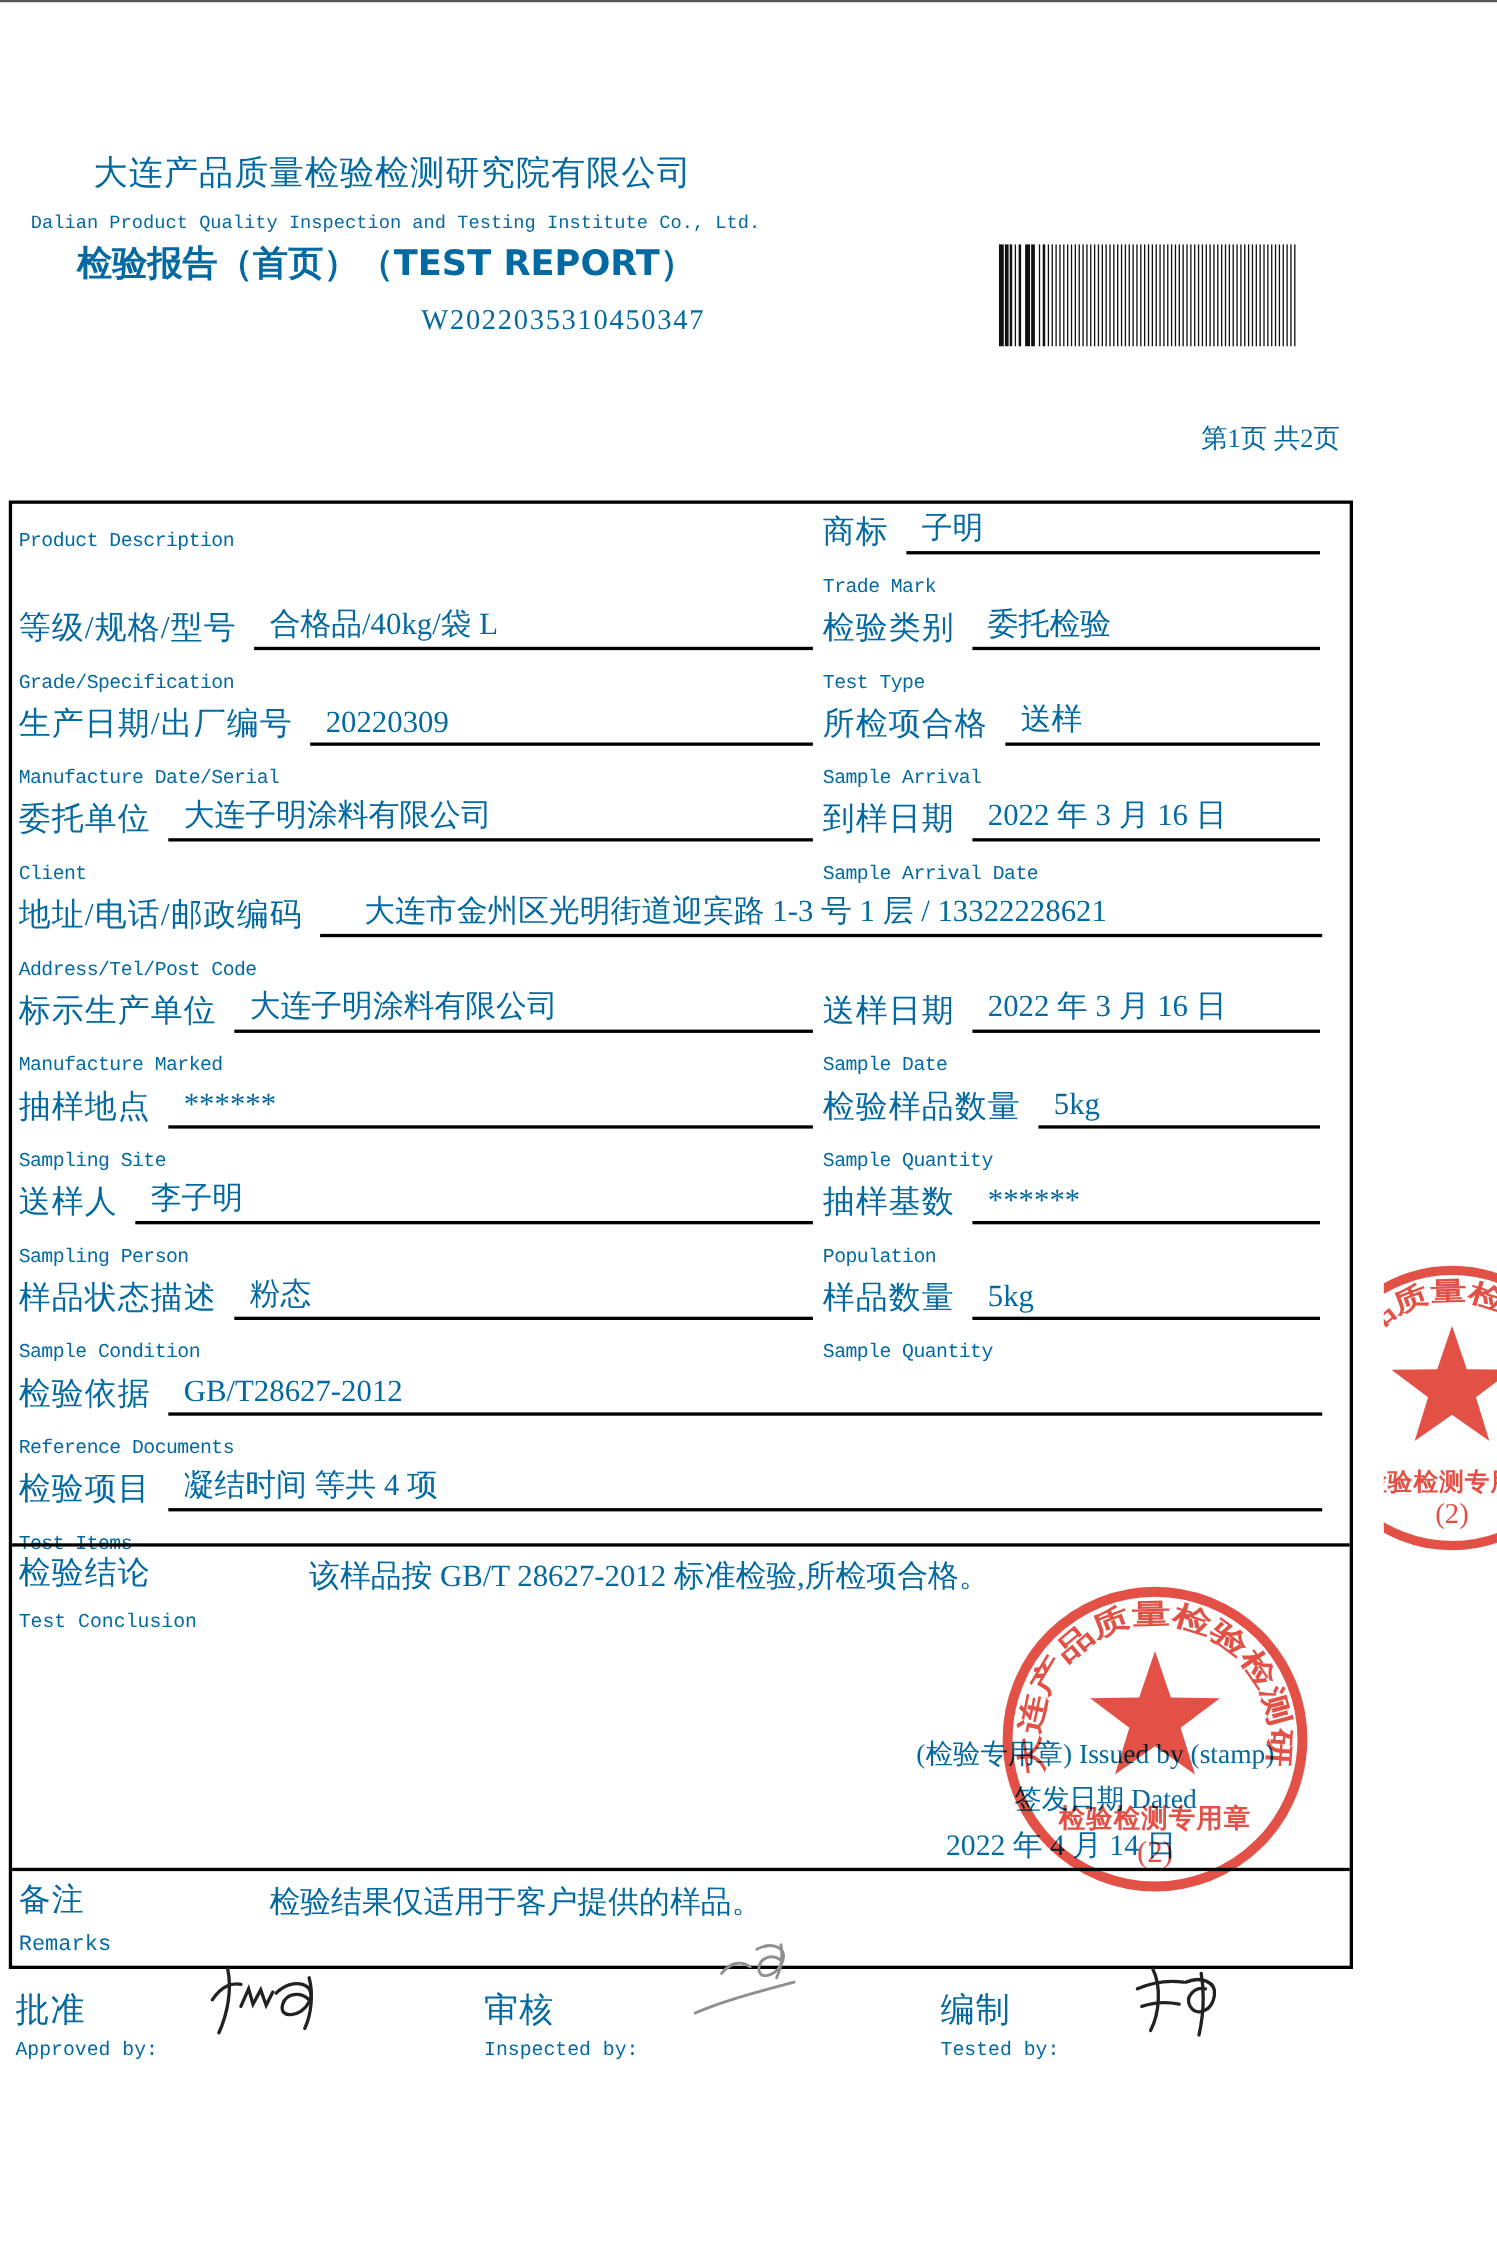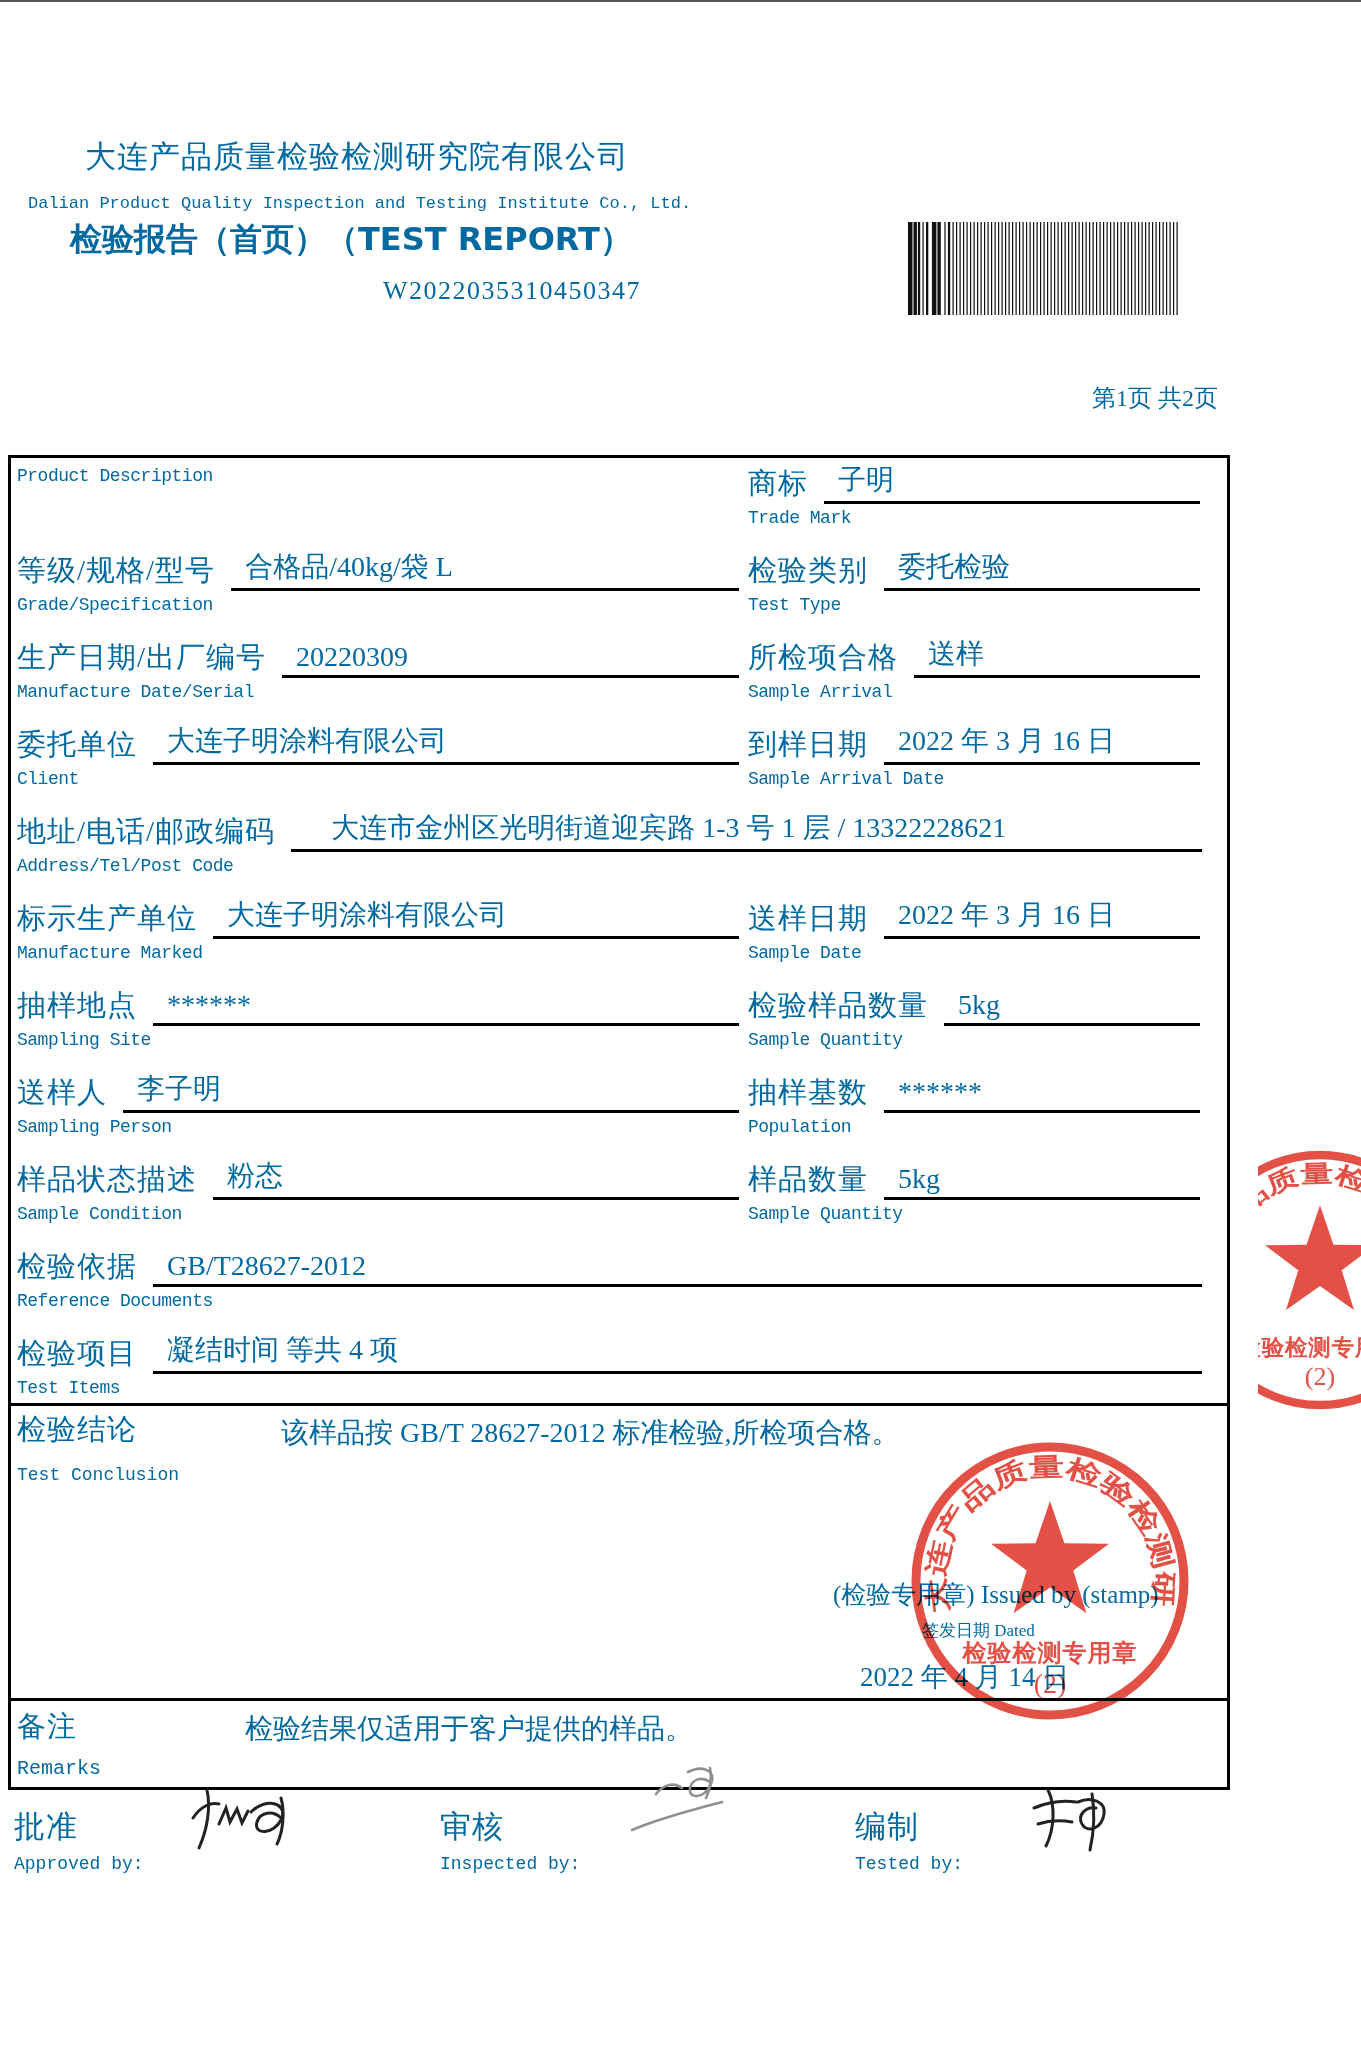--- a/index.html
+++ b/index.html
@@ -19,33 +19,33 @@
 
   
   .ftable{left:8px;top:455px;width:1216px;height:1329px;border:3px solid #000;}
   .frow{position:absolute;}
   .cell-l{position:absolute;left:6px;width:722px;}
   .cell-r{position:absolute;left:737px;width:452px;}
   .cell-f{position:absolute;left:6px;width:1185px;}
   .l1{display:flex;align-items:flex-end;height:42px;}
   .cn{font-size:29px;letter-spacing:1px;white-space:nowrap;margin-right:16px;}
   .uval{flex:1;border-bottom:3px solid #000;padding:0 0 2px 14px;font-size:28px;white-space:nowrap;}
-  .en{font-family:"Liberation Mono",monospace;font-size:18px;margin-top:4px;letter-spacing:-0.5px;white-space:nowrap;}
+  .en{font-family:"Liberation Mono",monospace;font-size:18px;margin-top:20px;letter-spacing:-0.5px;white-space:nowrap;}
   .divider{position:absolute;left:0;width:1216px;height:3px;background:#000;}
 
   .concl-label{position:absolute;left:6px;top:952px;font-size:29px;letter-spacing:1px;}
   .concl-value{position:absolute;left:270px;top:956px;font-size:28px;white-space:nowrap;}
   .concl-en{position:absolute;left:6px;top:1007px;font-family:"Liberation Mono",monospace;font-size:18px;}
   .rem-label{position:absolute;left:6px;top:1249px;font-size:29px;letter-spacing:1px;}
   .rem-value{position:absolute;left:234px;top:1252px;font-size:28px;white-space:nowrap;}
   .rem-en{position:absolute;left:6px;top:1299px;font-family:"Liberation Mono",monospace;font-size:20px;}
 
   
   .issued-line{left:833px;top:1578px;font-size:25px;white-space:nowrap;}
-  .dated-line{left:922px;top:1619px;font-size:17px;white-space:nowrap;}
+  .dated-line{left:922px;top:1619px;font-size:25px;white-space:nowrap;}
   .date-line{left:860px;top:1659px;font-size:27px;white-space:nowrap;}
 
   
   .sig-cn{font-size:31px;letter-spacing:1px;white-space:nowrap;}
   .sig-en{font-family:"Liberation Mono",monospace;font-size:18px;white-space:nowrap;}
   .g-appr-cn{left:14px;top:1806px;} .g-appr-en{left:14px;top:1854px;}
   .g-insp-cn{left:440px;top:1806px;} .g-insp-en{left:440px;top:1854px;}
   .g-test-cn{left:855px;top:1806px;} .g-test-en{left:855px;top:1854px;}
   .sigA{left:185px;top:1778px;} .sigB{left:626px;top:1760px;} .sigC{left:1026px;top:1780px;}
 

